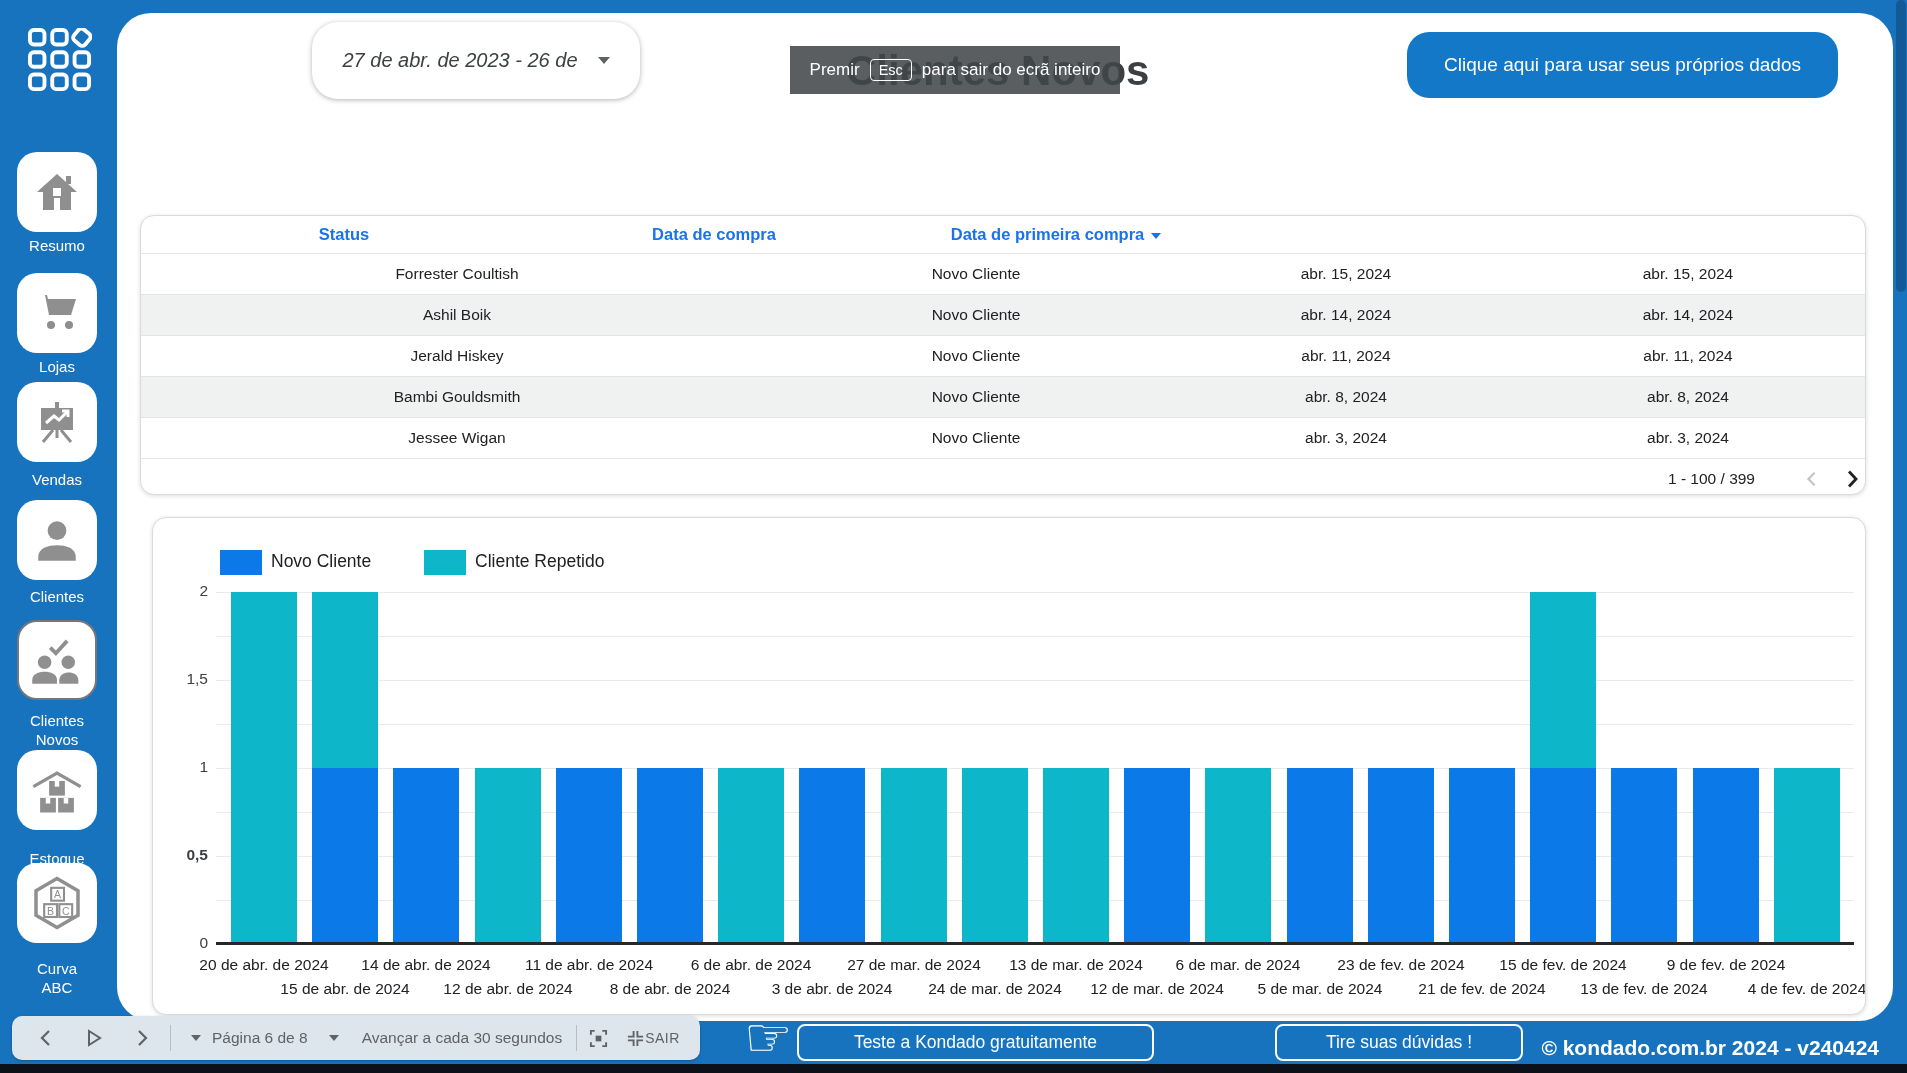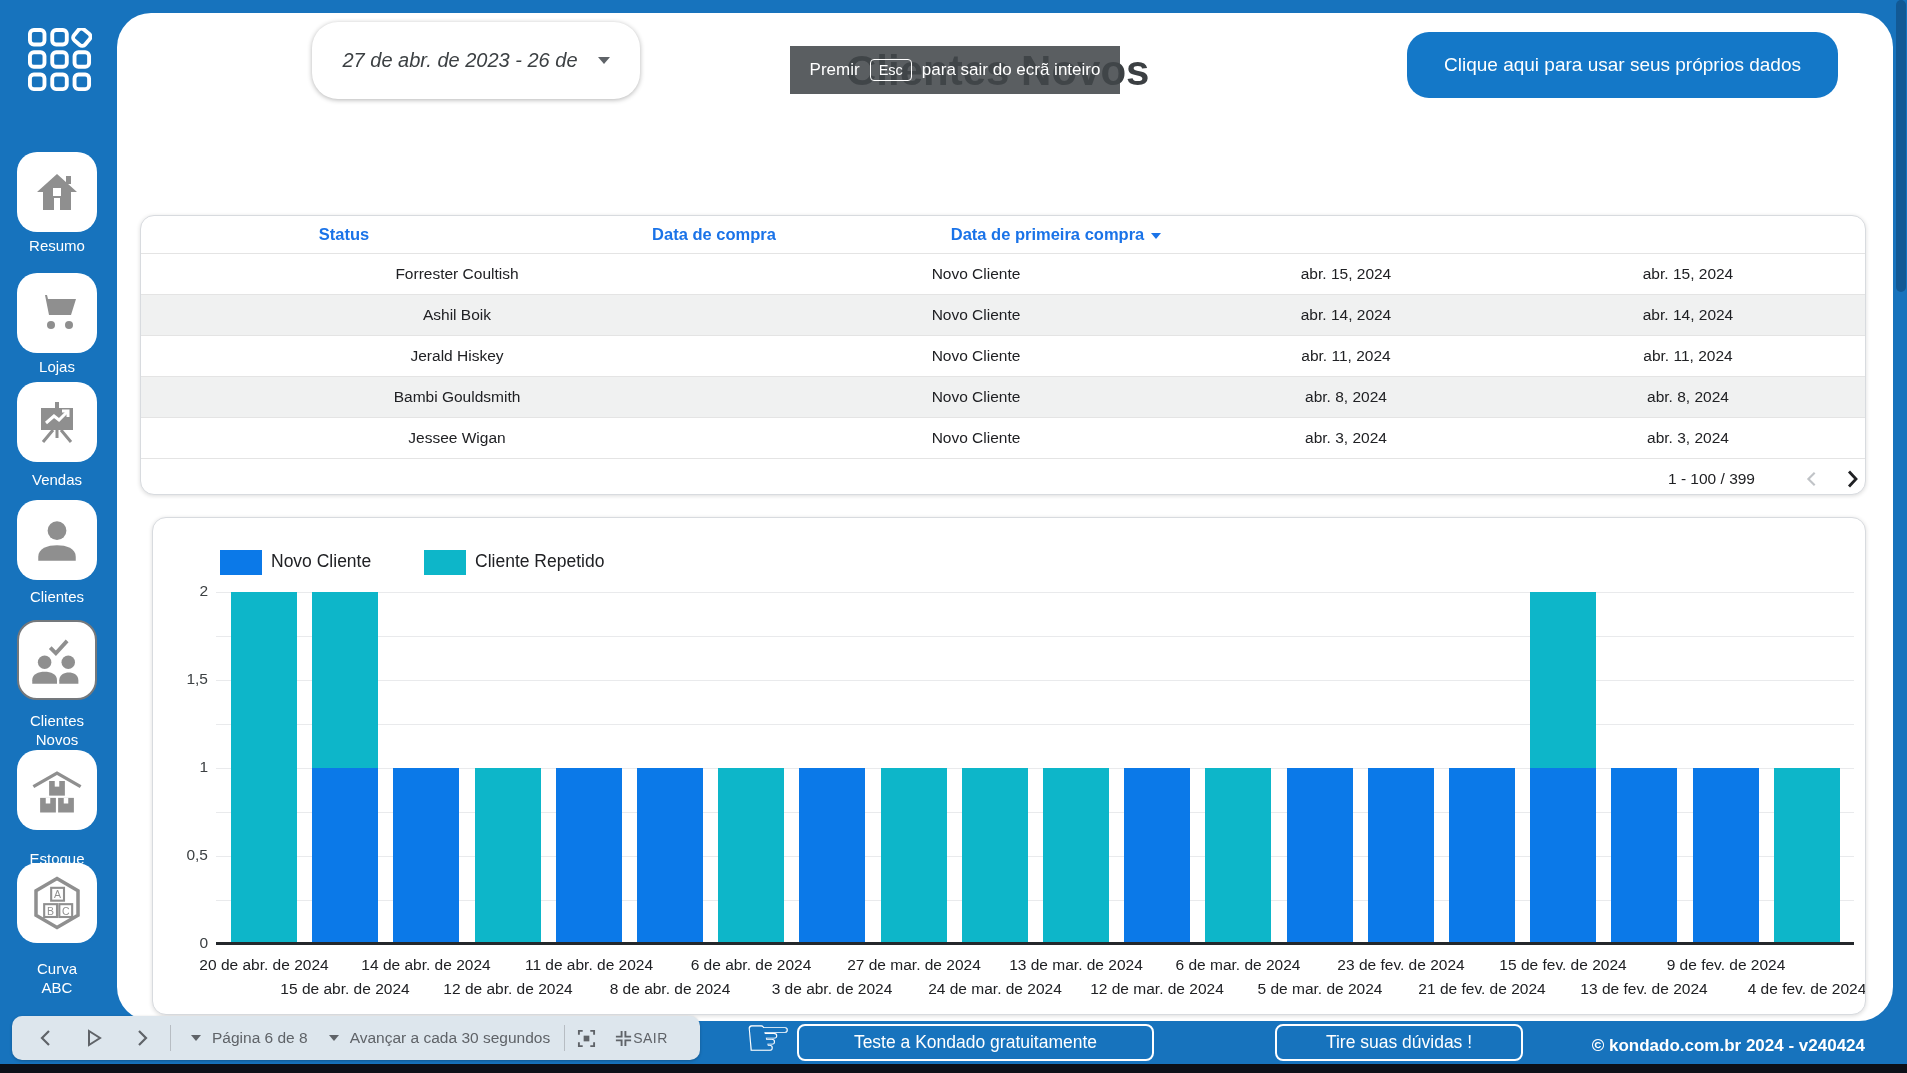--- a/index.html
+++ b/index.html
@@ -53,21 +53,21 @@
 .barseg { position:absolute; }
 
 
 #darkstrip { position:absolute; left:0; top:1064px; width:1907px; height:9px; background:#0c1018; }
 #cbar { position:absolute; left:12px; top:1016px; width:688px; height:44px; background:#dde6ed; border-radius:10px; display:flex; align-items:center; color:#5f6368; box-shadow:0 1px 3px rgba(0,0,0,.25); }
 .cdivider { width:1px; height:26px; background:#b7bdc3; }
 .ctext { font-size:15.5px; color:#5f6368; white-space:nowrap; }
 .ccaret { width:0; height:0; border-left:5px solid transparent; border-right:5px solid transparent; border-top:6px solid #5f6368; }
 #hand { position:absolute; left:744px; top:1006px; font-size:54px; color:#fff; font-family:"DejaVu Sans",sans-serif; }
 .fbtn { position:absolute; border:2px solid #fff; border-radius:8px; color:#fff; font-size:17.5px; display:flex; align-items:center; justify-content:center; background:transparent; top:1024px; height:37px; }
-#copyright { position:absolute; right:42px; top:1036px; font-size:17px; font-weight:bold; color:#fff; }
+#copyright { position:absolute; right:28px; top:1036px; font-size:21px; font-weight:bold; color:#fff; }
 #scrollthumb { position:absolute; right:1px; top:0; width:10px; height:292px; background:rgba(10,48,84,.38); border-radius:5px; }
 </style>
 </head>
 <body>
 
 <div id="card"></div>
 
 <svg class="abs" style="left:28px;top:28px" width="64" height="64" viewBox="0 0 66 66">
   <g fill="none" stroke="#fff" stroke-width="4">
     <rect x="2" y="2" width="15" height="15" rx="4"></rect>
@@ -238,21 +238,21 @@
   <div id="plot" style="position:absolute;left:0;top:0;width:1714px;height:498px;">
       <div class="gridline" style="top: 74px;"></div>
       <div class="gridline" style="top: 118px;"></div>
       <div class="gridline" style="top: 162px;"></div>
       <div class="gridline" style="top: 206px;"></div>
       <div class="gridline" style="top: 250px;"></div>
       <div class="gridline" style="top: 294px;"></div>
       <div class="gridline" style="top: 338px;"></div>
       <div class="gridline" style="top: 382px;"></div>
       <div class="ylab" style="top: 416px;">0</div>
-      <div class="ylab" style="top: 328px;">0,5</div>
+      <div class="ylab" style="top: 328px; font-weight: bold;">0,5</div>
       <div class="ylab" style="top: 240px;">1</div>
       <div class="ylab" style="top: 152px;">1,5</div>
       <div class="ylab" style="top: 64px;">2</div>
       <div class="barseg" style="left: 78px; width: 66px; top: 74px; height: 352px; background: rgb(13, 182, 201);"></div>
       <div class="xlab" style="left: 29px; top: 438px;">20 de abr. de 2024</div>
       <div class="barseg" style="left: 159px; width: 66px; top: 250px; height: 176px; background: rgb(11, 121, 232);"></div>
       <div class="barseg" style="left: 159px; width: 66px; top: 74px; height: 176px; background: rgb(13, 182, 201);"></div>
       <div class="xlab" style="left: 110px; top: 462px;">15 de abr. de 2024</div>
       <div class="barseg" style="left: 240px; width: 66px; top: 250px; height: 176px; background: rgb(11, 121, 232);"></div>
       <div class="xlab" style="left: 191px; top: 438px;">14 de abr. de 2024</div>
@@ -304,21 +304,21 @@
   <svg width="20" height="20" viewBox="0 0 20 20" style="margin-left:28px">
       <path d="M5 3 L16 10 L5 17 Z" stroke="#5f6368" stroke-width="2" fill="none"></path>
     </svg>
   <svg width="20" height="20" viewBox="0 0 20 20" style="margin-left:28px">
       <path d="M7 3 L14 10 L7 17" stroke="#5f6368" stroke-width="2.2" fill="none"></path>
     </svg>
   <span class="cdivider" style="margin-left:18px"></span>
   <span class="ccaret" style="margin-left:20px"></span>
   <span class="ctext" style="margin-left:11px">Página 6 de 8</span>
   <span class="ccaret" style="margin-left:21px"></span>
-  <span class="ctext" style="margin-left:11px">Avançar a cada 30 segundos</span>
+  <span class="ctext" style="margin-left:23px">Avançar a cada 30 segundos</span>
   <span class="cdivider" style="margin-left:14px"></span>
   <svg width="19" height="19" viewBox="0 0 20 20" style="margin-left:12px">
     <g stroke="#5f6368" stroke-width="2" fill="none">
         <path d="M2 6 V2 H6"></path>
         <path d="M14 2 H18 V6"></path>
         <path d="M18 14 V18 H14"></path>
         <path d="M6 18 H2 V14"></path>
       </g>
     <rect x="7" y="7" width="6" height="6" fill="#5f6368"></rect>
   </svg>

